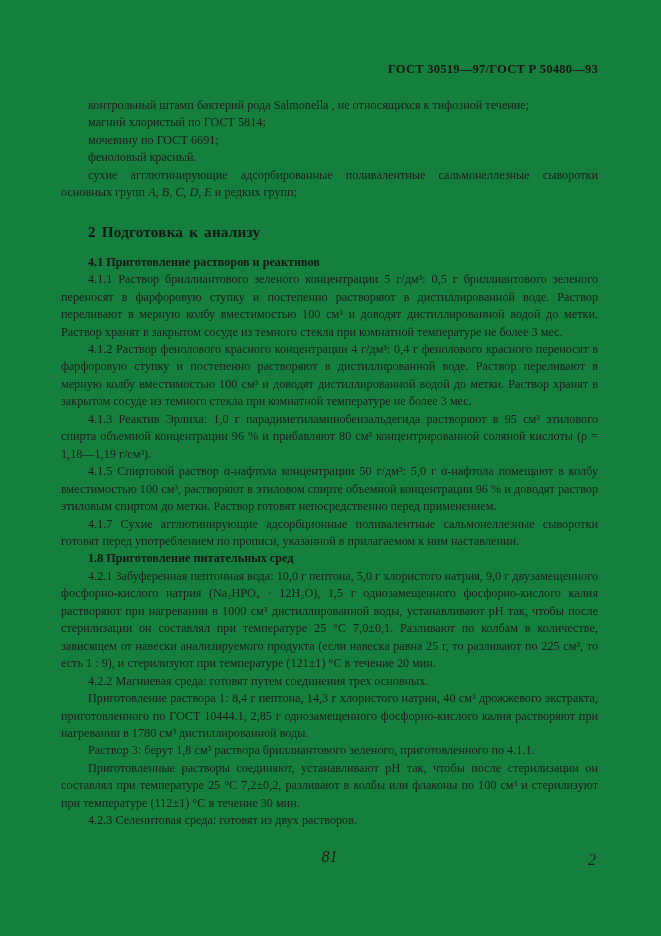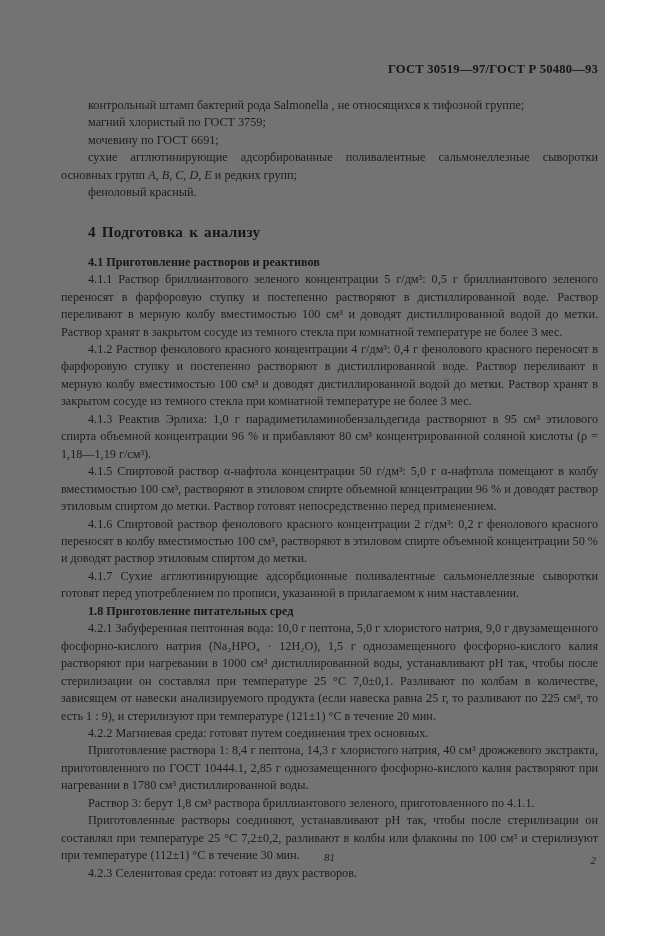--- a/index.html
+++ b/index.html
@@ -2,23 +2,23 @@
 <html lang="ru"><head>
 <meta charset="utf-8">
 <style>
   html, body {
     margin: 0;
     padding: 0;
     background: #ffffff;
   }
   .page {
     position: relative;
-    width: 605px;
+    width: 661px;
     height: 936px;
-    background: #737373;
+    background: #15803d;
     overflow: hidden;
     font-family: "Liberation Serif", "DejaVu Serif", serif;
     color: #1c1c1c;
   }
   .content {
     position: absolute;
     left: 61px;
     top: 62px;
     width: 537px;
   }
@@ -53,21 +53,21 @@
   }
   p.subhead {
     font-weight: bold;
     color: #161616;
   }
   .footer {
     position: absolute;
     left: 61px;
     top: 850px;
     width: 537px;
-    font-size: 11px;
+    font-size: 16px;
     line-height: 14px;
     font-style: italic;
   }
   .pg-center {
     display: block;
     text-align: center;
   }
   .pg-right {
     position: absolute;
     right: 2px;
@@ -75,34 +75,33 @@
   }
 </style>
 </head>
 <body>
 
 <div class="page">
   <div class="content">
 
     <div class="doc-header">ГОСТ 30519—97/ГОСТ Р 50480—93</div>
 
-    <p class="body">контрольный штамп бактерий рода Salmonella , не относящихся к тифозной группе;</p>
-    <p class="body">магний хлористый по ГОСТ 3759;</p>
+    <p class="body">контрольный штамп бактерий рода Salmonella , не относящихся к тифозной течение;</p>
+    <p class="body">магний хлористый по ГОСТ 5814;</p>
     <p class="body">мочевину по ГОСТ 6691;</p>
+    <p class="body">феноловый красный.</p>
     <p class="body"><span>сухие агглютинирующие адсорбированные поливалентные сальмонеллезные сыворотки основных групп </span><i>A, B, C, D, E</i><span> и редких групп;</span></p>
-    <p class="body">феноловый красный.</p>
 
-    <h1 class="sec">4 Подготовка к анализу</h1>
+    <h1 class="sec">2 Подготовка к анализу</h1>
 
     <p class="body subhead">4.1 Приготовление растворов и реактивов</p>
     <p class="body">4.1.1 Раствор бриллиантового зеленого концентрации 5 г/дм³: 0,5 г бриллиантового зеленого переносят в фарфоровую ступку и постепенно растворяют в дистиллированной воде. Раствор переливают в мерную колбу вместимостью 100 см³ и доводят дистиллированной водой до метки. Раствор хранят в закрытом сосуде из темного стекла при комнатной температуре не более 3 мес.</p>
     <p class="body">4.1.2 Раствор фенолового красного концентрации 4 г/дм³: 0,4 г фенолового красного переносят в фарфоровую ступку и постепенно растворяют в дистиллированной воде. Раствор переливают в мерную колбу вместимостью 100 см³ и доводят дистиллированной водой до метки. Раствор хранят в закрытом сосуде из темного стекла при комнатной температуре не более 3 мес.</p>
     <p class="body">4.1.3 Реактив Эрлиха: 1,0 г парадиметиламинобензальдегида растворяют в 95 см³ этилового спирта объемной концентрации 96 % и прибавляют 80 см³ концентрированной соляной кислоты (ρ = 1,18—1,19 г/см³).</p>
     <p class="body">4.1.5 Спиртовой раствор α-нафтола концентрации 50 г/дм³: 5,0 г α-нафтола помещают в колбу вместимостью 100 см³, растворяют в этиловом спирте объемной концентрации 96 % и доводят раствор этиловым спиртом до метки. Раствор готовят непосредственно перед применением.</p>
-    <p class="body">4.1.6 Спиртовой раствор фенолового красного концентрации 2 г/дм³: 0,2 г фенолового красного переносят в колбу вместимостью 100 см³, растворяют в этиловом спирте объемной концентрации 50 % и доводят раствор этиловым спиртом до метки.</p>
     <p class="body">4.1.7 Сухие агглютинирующие адсорбционные поливалентные сальмонеллезные сыворотки готовят перед употреблением по прописи, указанной в прилагаемом к ним наставлении.</p>
 
     <p class="body subhead">1.8 Приготовление питательных сред</p>
     <p class="body">4.2.1 Забуференная пептонная вода: 10,0 г пептона, 5,0 г хлористого натрия, 9,0 г двузамещенного фосфорно-кислого натрия (Na₂HPO₄ · 12H₂O), 1,5 г однозамещенного фосфорно-кислого калия растворяют при нагревании в 1000 см³ дистиллированной воды, устанавливают pH так, чтобы после стерилизации он составлял при температуре 25 °С 7,0±0,1. Разливают по колбам в количестве, зависящем от навески анализируемого продукта (если навеска равна 25 г, то разливают по 225 см³, то есть 1 : 9), и стерилизуют при температуре (121±1) °С в течение 20 мин.</p>
     <p class="body">4.2.2 Магниевая среда: готовят путем соединения трех основных.</p>
     <p class="body">Приготовление раствора 1: 8,4 г пептона, 14,3 г хлористого натрия, 40 см³ дрожжевого экстракта, приготовленного по ГОСТ 10444.1, 2,85 г однозамещенного фосфорно-кислого калия растворяют при нагревании в 1780 см³ дистиллированной воды.</p>
     <p class="body">Раствор 3: берут 1,8 см³ раствора бриллиантового зеленого, приготовленного по 4.1.1.</p>
     <p class="body">Приготовленные растворы соединяют, устанавливают pH так, чтобы после стерилизации он составлял при температуре 25 °С 7,2±0,2, разливают в колбы или флаконы по 100 см³ и стерилизуют при температуре (112±1) °С в течение 30 мин.</p>
     <p class="body">4.2.3 Селенитовая среда: готовят из двух растворов.</p>
 

